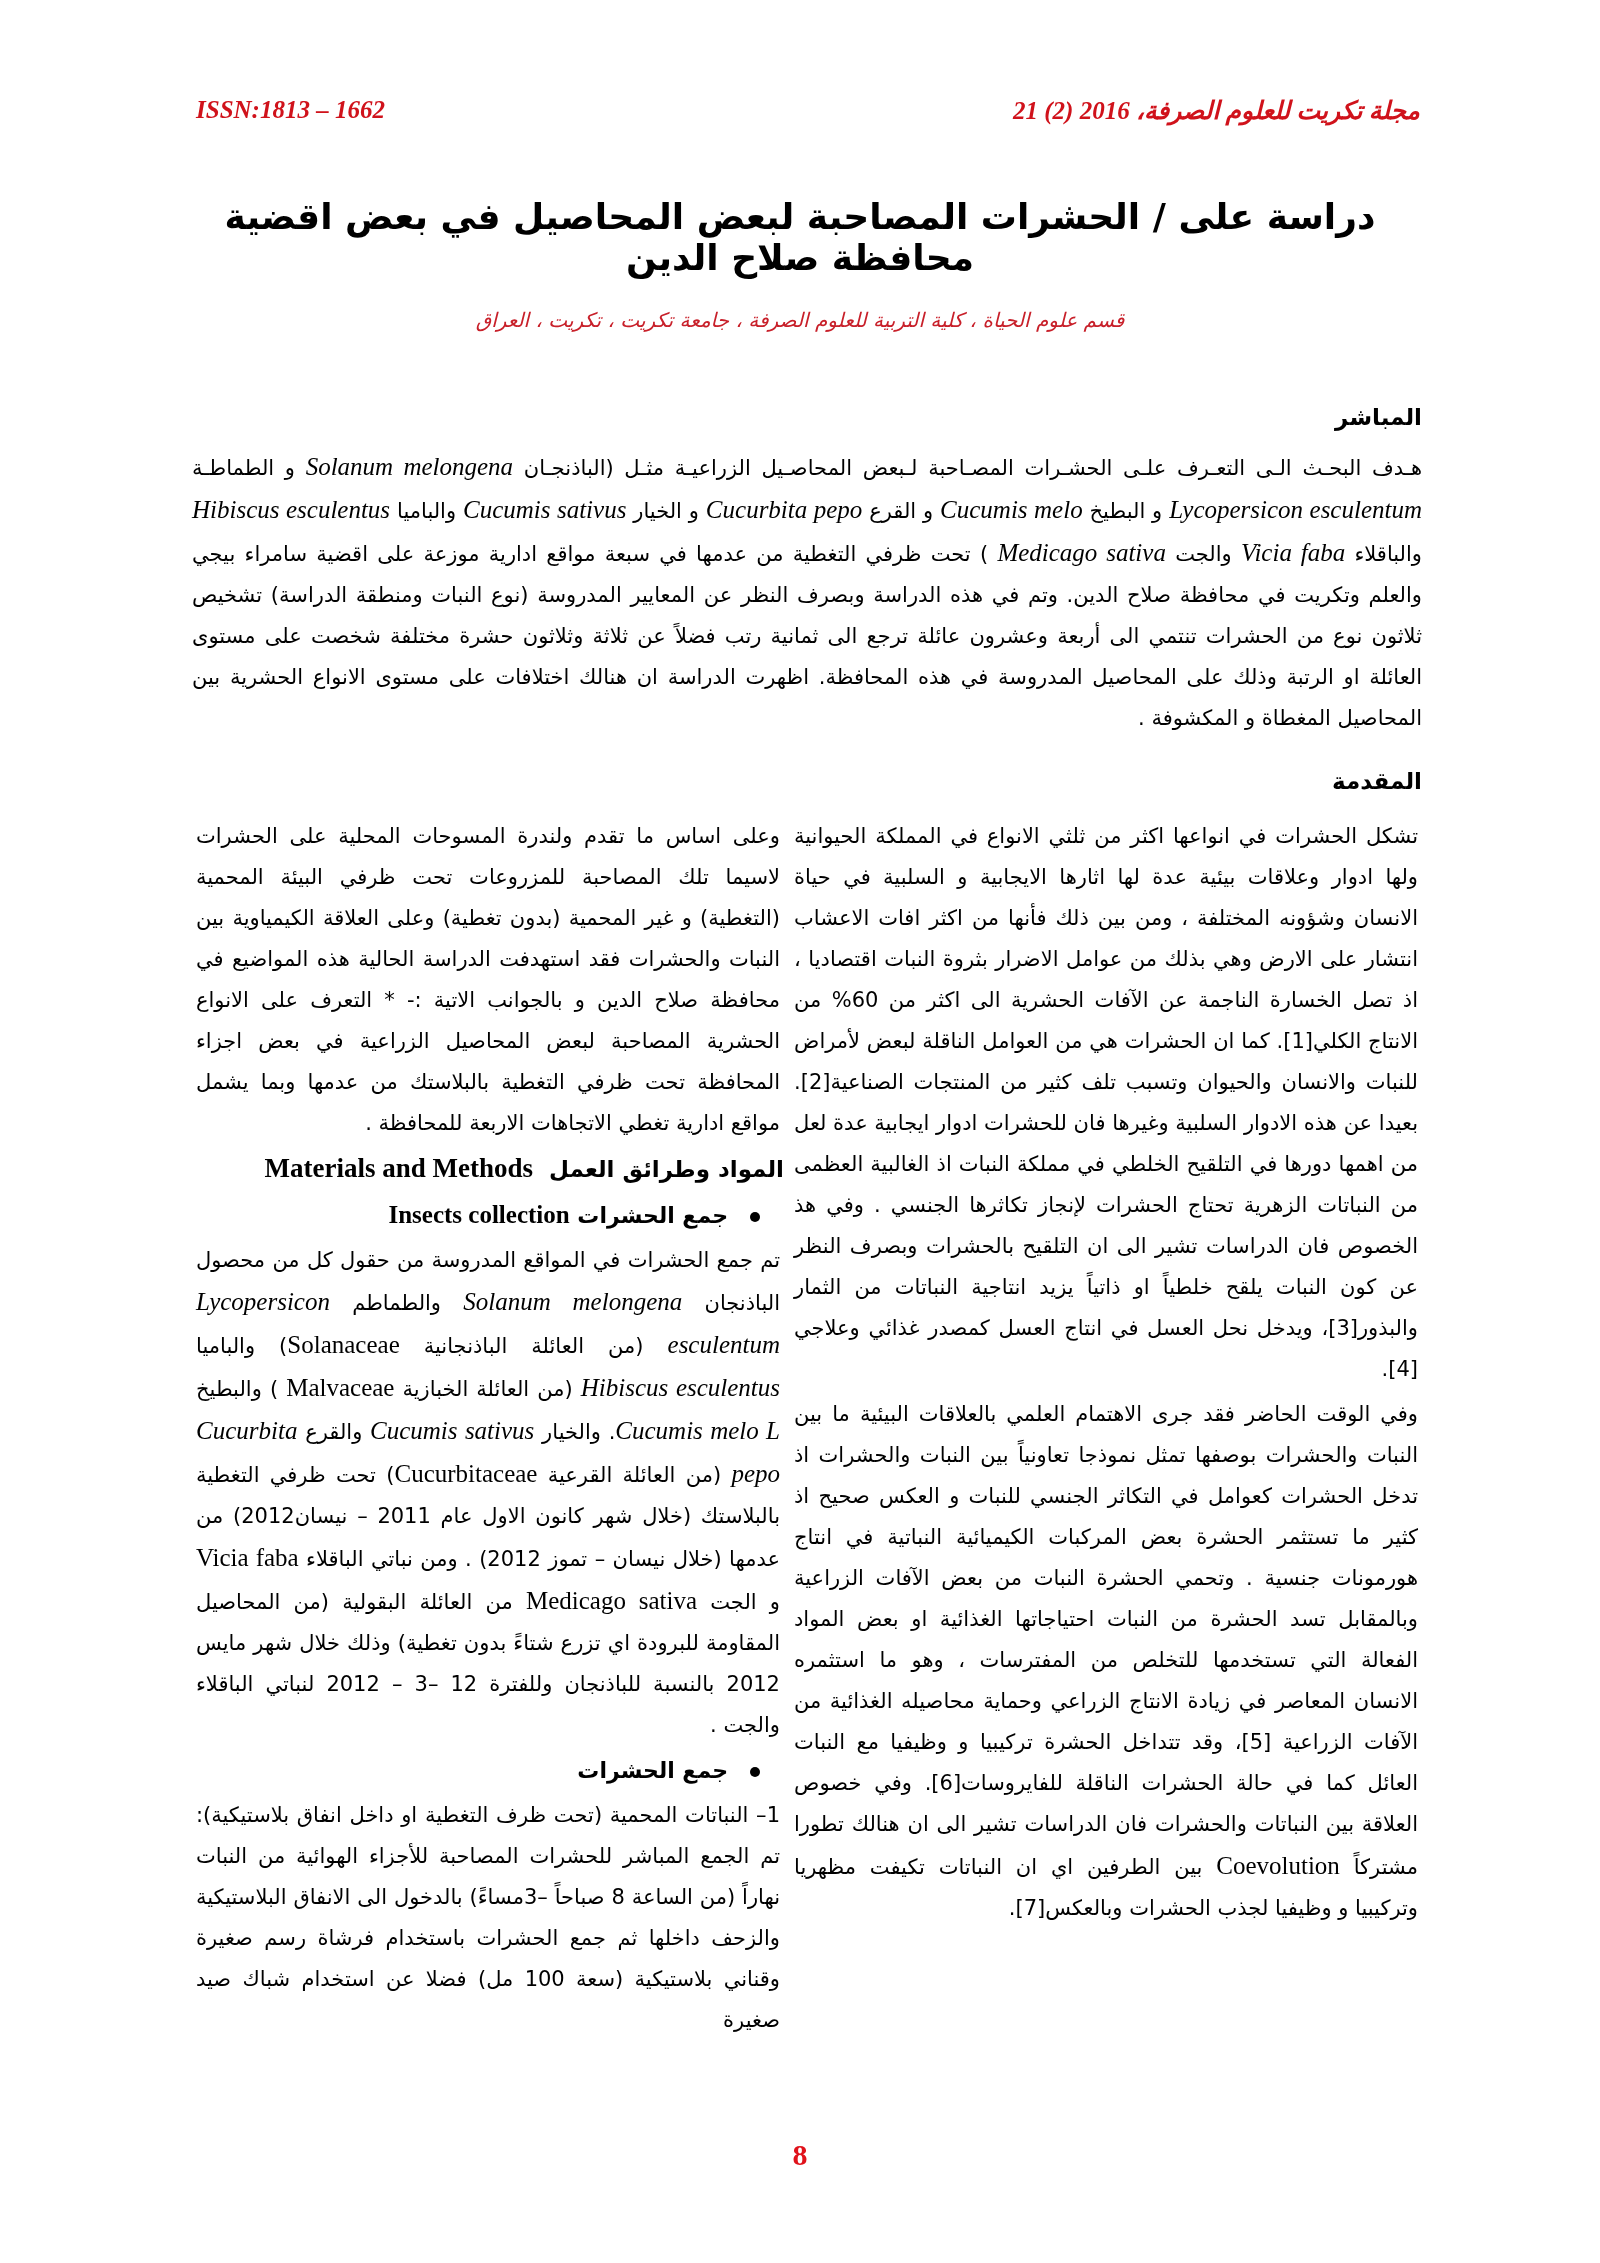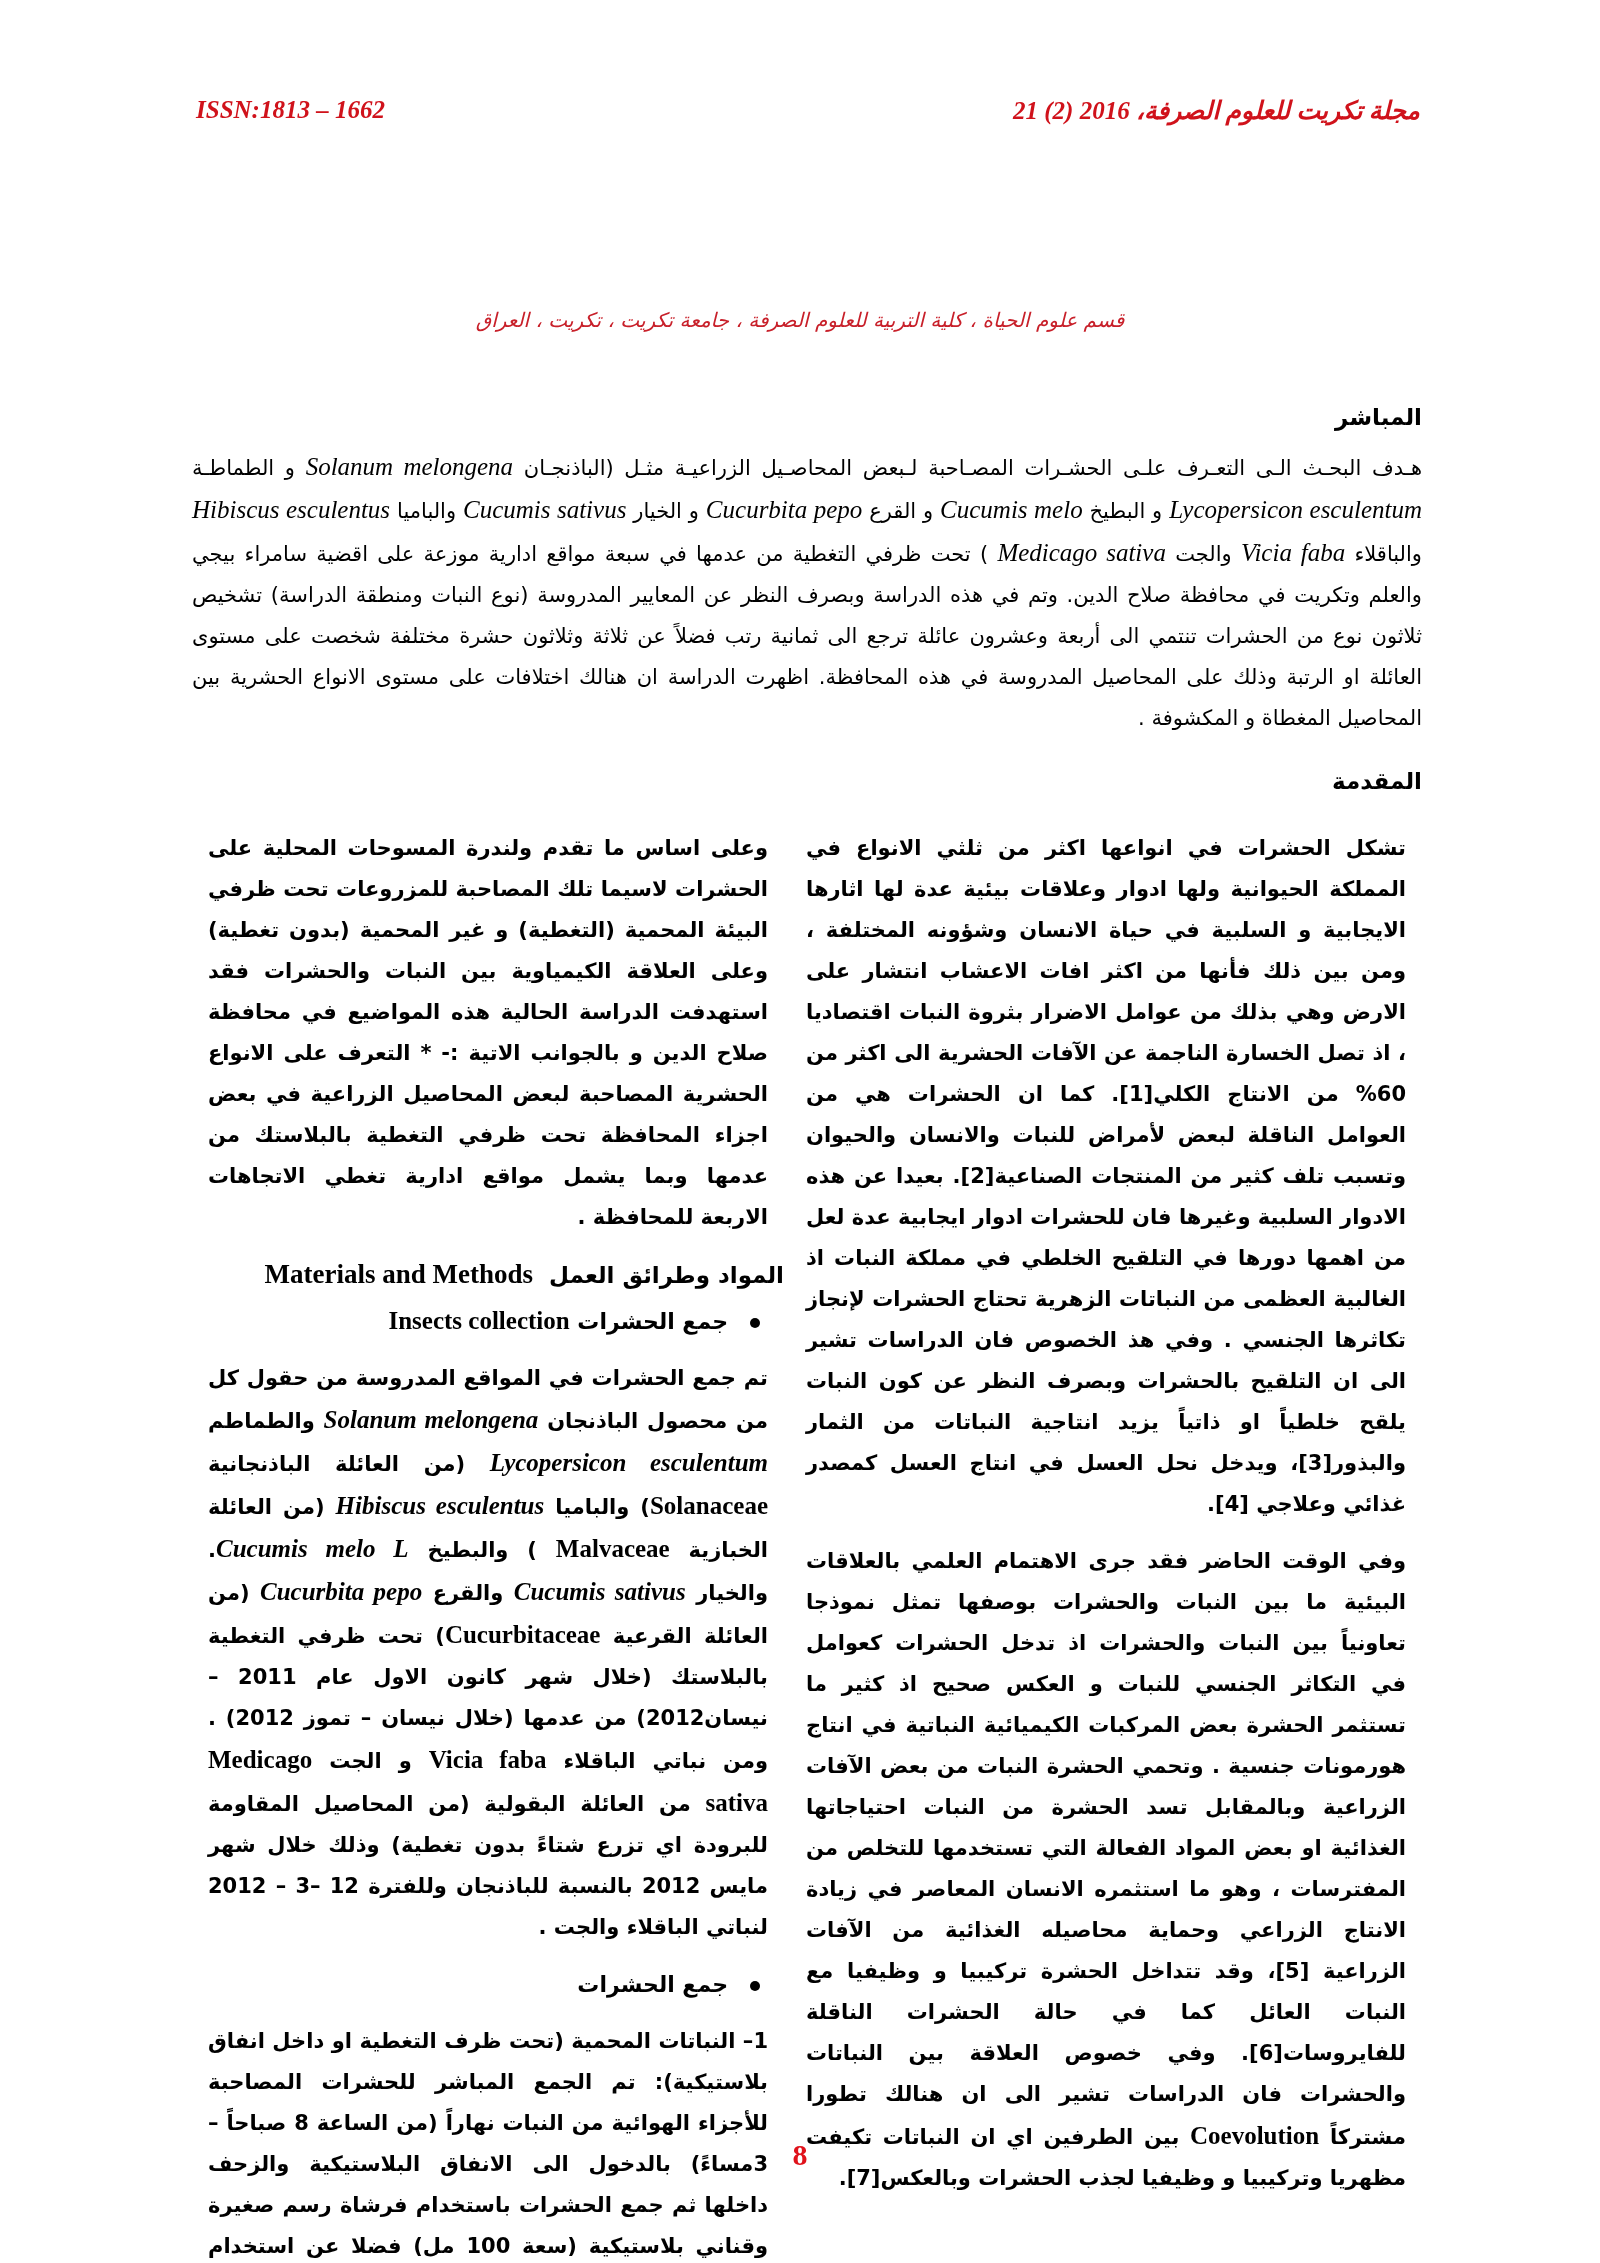--- a/index.html
+++ b/index.html
@@ -12,39 +12,40 @@
   .author { position: absolute; top: 258px; left: 0; right: 0; text-align: center; direction: rtl; font-size: 26px; font-weight: bold; color: #1e73be; }
   .affil { position: absolute; top: 308px; left: 0; right: 0; text-align: center; direction: rtl; font-size: 20px; font-style: italic; color: #c8202a; font-family: "DejaVu Serif", serif; }
   .abs-head { position: absolute; top: 404px; right: 178px; direction: rtl; font-size: 23px; font-weight: bold; }
   .abstract { position: absolute; top: 446px; left: 192px; right: 178px; direction: rtl; text-align: justify; text-align-last: right; font-size: 21px; line-height: 41px; font-family: "DejaVu Sans", sans-serif; }
   .sci { font-family: "Liberation Serif", serif; font-style: italic; font-size: 25px; }
   .lat { font-family: "Liberation Serif", serif; font-size: 25px; }
   .intro-head { position: absolute; top: 768px; right: 178px; direction: rtl; font-size: 23px; font-weight: bold; text-align: center; }
   .col { position: absolute; top: 812px; direction: rtl; text-align: justify; text-align-last: right; font-size: 21px; line-height: 41px; }
   .col-right { right: 178px; width: 632px; }
   .col-left { left: 192px; width: 592px; }
-  .col p { margin: 16px; font-weight: bold; }
+  .col p { margin: 4px; }
   .mm-head { font-weight: bold; font-size: 23px; margin: 2px 0 4px 0; text-align: right; }
   .mm-head .en { font-family: "Liberation Serif", serif; font-size: 27px; font-weight: bold; }
   .bullet { font-weight: bold; font-size: 22px; margin-right: 24px; text-align: right; }
   .bullet .en { font-family: "Liberation Serif", serif; font-size: 25px; font-weight: bold; }
   .bullet .dot { display: inline-block; width: 10px; height: 10px; border-radius: 50%; background: #000; margin-left: 22px; vertical-align: middle; }
   .pagenum { position: absolute; top: 2138px; left: 0; right: 0; text-align: center; font-family: "Liberation Serif", serif; font-weight: bold; color: #e0121b; font-size: 30px; }
 </style>
 </head>
 <body>
 
 <div class="page">
 
   <div class="hdr hdr-left">ISSN:1813 – 1662</div>
   <div class="hdr hdr-right">
     <span>مجلة تكريت للعلوم الصرفة،</span>
     <span style="unicode-bidi:embed;direction:ltr;">21 (2) 2016</span>
   </div>
 
+  <h1 class="title" style="margin:0;">دراسة على / الحشرات المصاحبة لبعض المحاصيل في بعض اقضية محافظة صلاح الدين</h1>
   <div class="affil">قسم علوم الحياة ، كلية التربية للعلوم الصرفة ، جامعة تكريت ، تكريت ، العراق</div>
 
   <div class="abs-head">المباشر</div>
   <div class="abstract">
     <span>هـدف البحـث الـى التعـرف علـى الحشـرات المصـاحبة لـبعض المحاصـيل الزراعيـة مثـل (الباذنجـان </span><span class="sci" dir="ltr">Solanum  melongena</span><span> و الطماطـة </span><span class="sci" dir="ltr">Lycopersicon esculentum</span><span> و البطيخ </span><span class="sci" dir="ltr">Cucumis melo</span><span> و القرع </span><span class="sci" dir="ltr">Cucurbita pepo</span><span> و الخيار </span><span class="sci" dir="ltr">Cucumis sativus</span><span> والباميا </span><span class="sci" dir="ltr">Hibiscus esculentus</span><span> والباقلاء </span><span class="sci" dir="ltr">Vicia  faba</span><span> والجت </span><span class="sci" dir="ltr">Medicago sativa</span><span> ) تحت ظرفي التغطية من عدمها في سبعة مواقع ادارية موزعة على اقضية سامراء بيجي والعلم وتكريت في محافظة صلاح الدين. وتم في هذه الدراسة وبصرف النظر عن المعايير المدروسة (نوع النبات ومنطقة الدراسة) تشخيص ثلاثون نوع من الحشرات تنتمي الى أربعة وعشرون عائلة ترجع الى ثمانية رتب فضلاً عن ثلاثة وثلاثون حشرة مختلفة شخصت على مستوى العائلة او الرتبة وذلك على المحاصيل المدروسة في هذه المحافظة. اظهرت الدراسة ان هنالك اختلافات على مستوى الانواع الحشرية بين المحاصيل المغطاة و المكشوفة .</span>
   </div>
 
   <div class="intro-head">المقدمة</div>
 
   <div class="col col-right">

